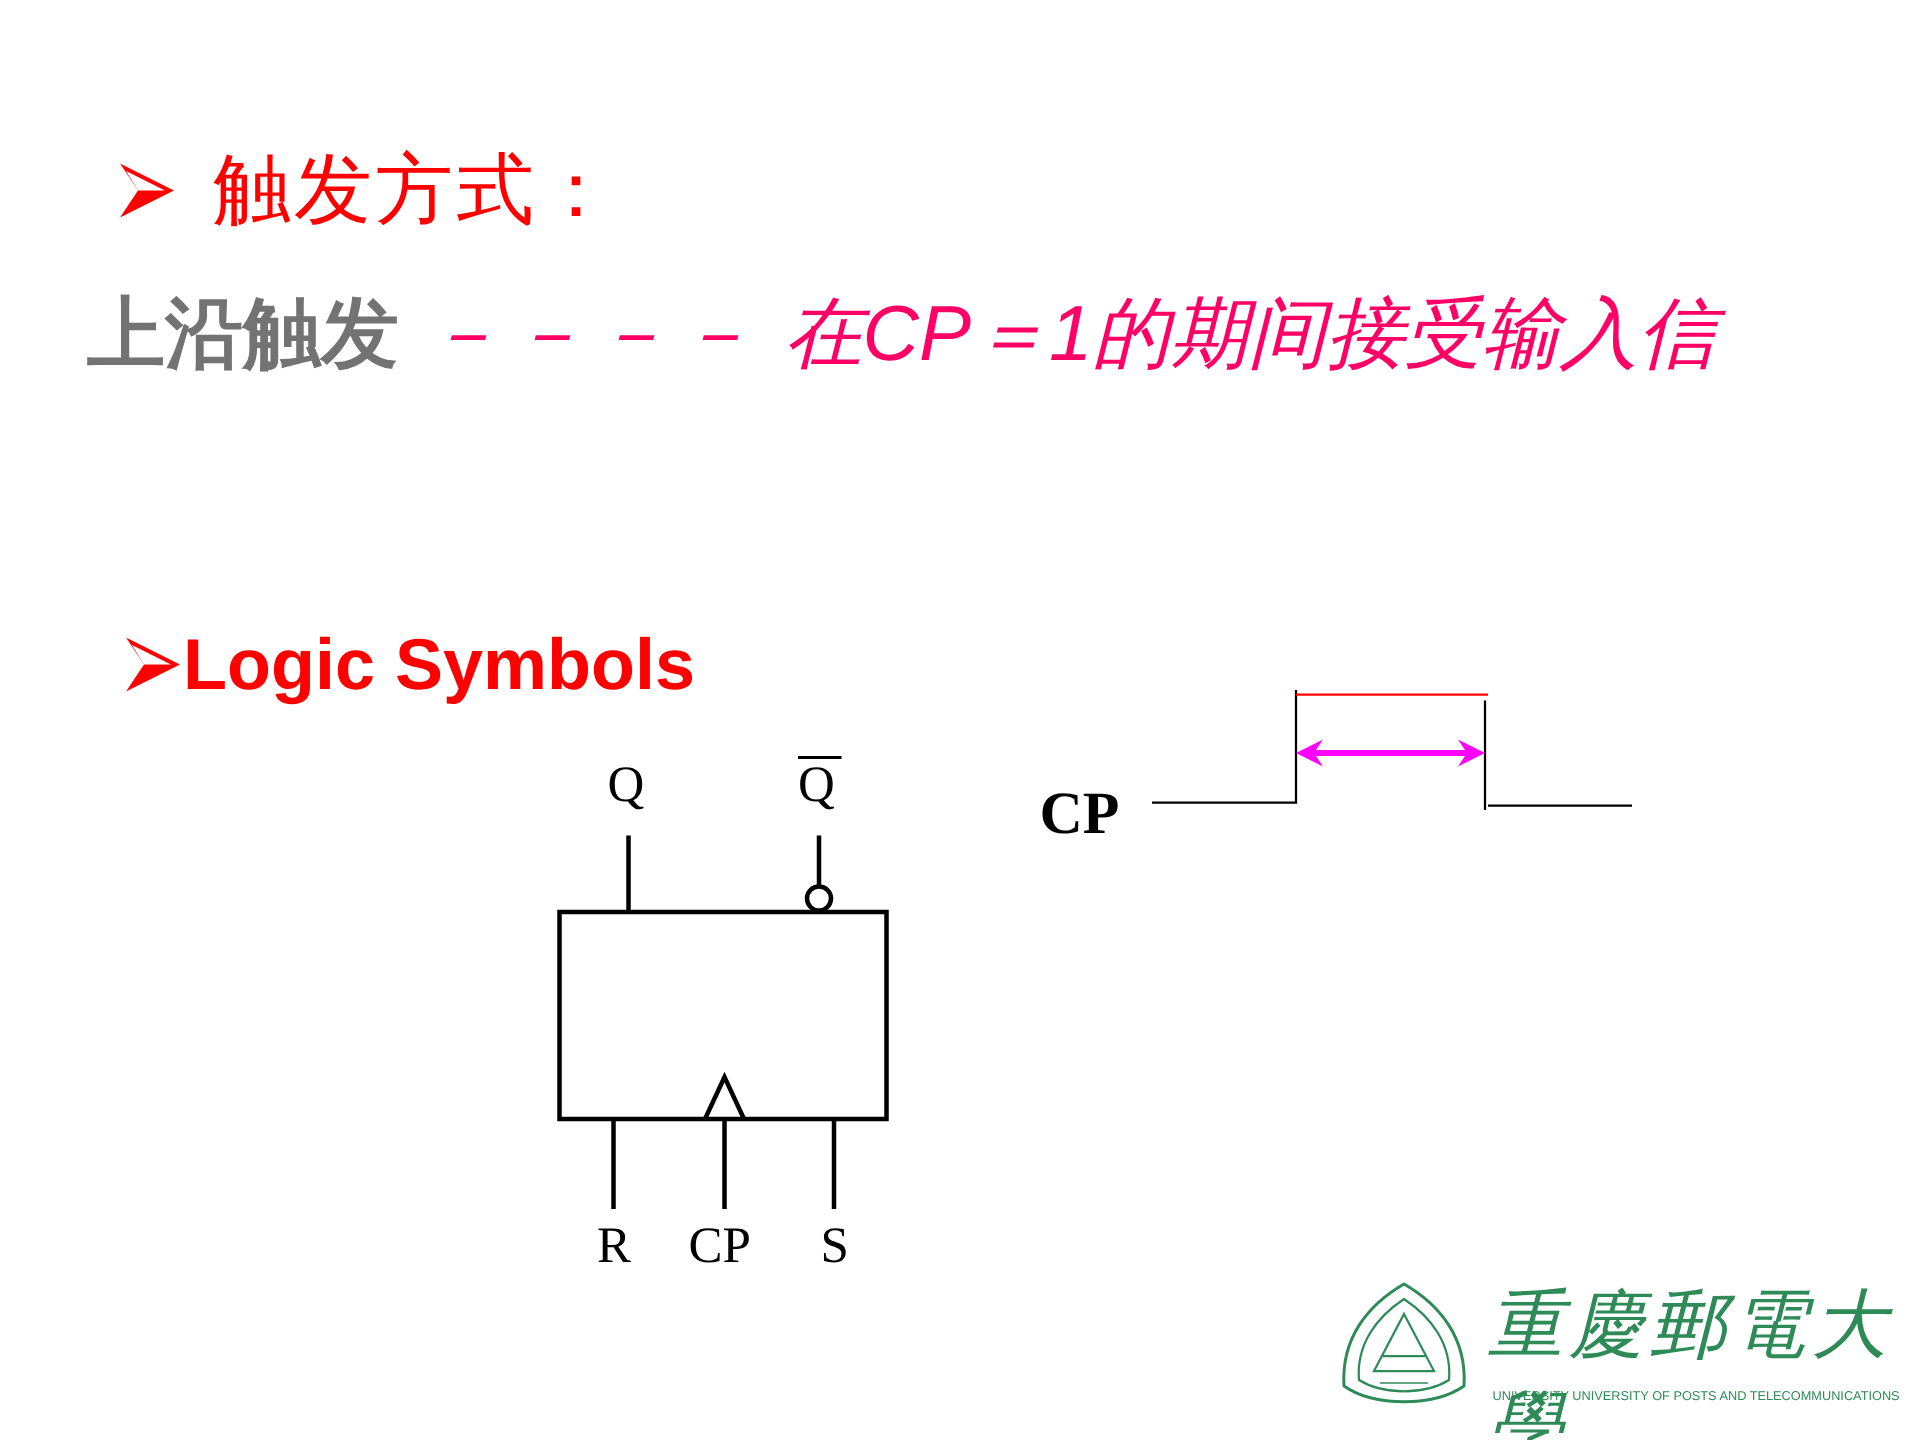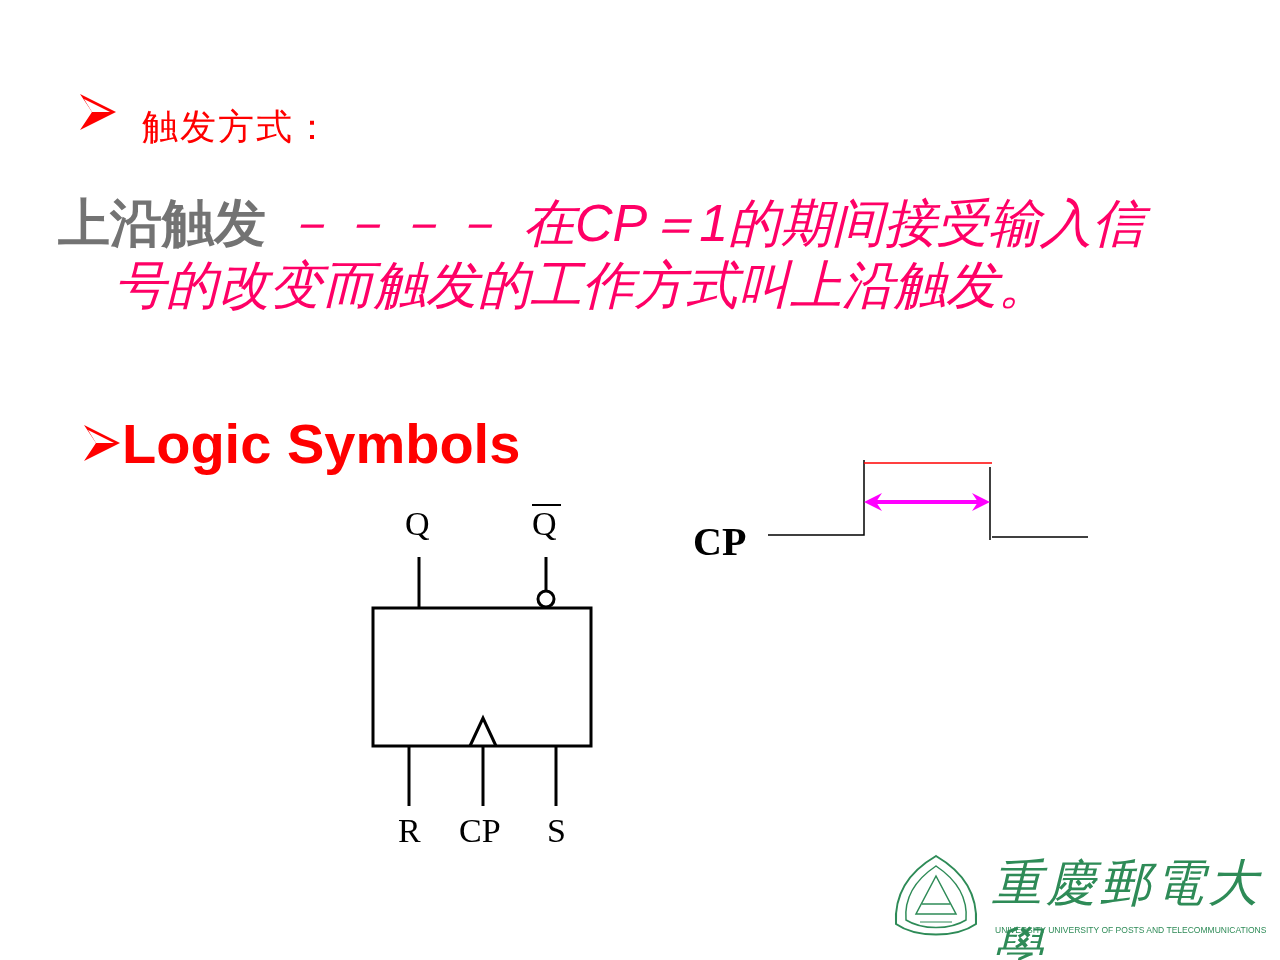--- a/index.html
+++ b/index.html
@@ -1,51 +1,50 @@
 <!DOCTYPE html>
 <html><head>
   <meta charset="utf-8">
   <style>
     html, body { margin: 0; padding: 0; background: #ffffff; }
     body { width: 1280px; height: 960px; position: relative; overflow: hidden;
            font-family: "DejaVu Sans", sans-serif; }
     .abs { position: absolute; }
     .bullet-arrow { display: inline-block; vertical-align: middle; }
-    .h1 { left: 78px; top: 92px; height: 70px; display: flex; align-items: flex-start; color: #ff0000;
-          font-family: "DejaVu Serif", serif; font-size: 36px; line-height: 70px; letter-spacing: 2px; }
+    .h1 { left: 78px; top: 92px; height: 70px; display: flex; align-items: center; color: #ff0000;
+          font-family: "DejaVu Serif", serif; font-size: 52px; line-height: 70px; letter-spacing: 2px; }
     .h1 .txt { margin-left: 24px; }
     .para { left: 58px; top: 192px; width: 1200px; font-size: 52px; line-height: 62px; }
     .para .term { color: #737373; font-family: "DejaVu Serif", serif; font-weight: bold; }
     .para .dash { color: #ff0066; font-style: italic; letter-spacing: 4px; }
     .para .def { color: #ff0066; font-style: italic; }
     .para .def b { font-family: "Liberation Sans", sans-serif; font-weight: normal; }
     .para .line2 { padding-left: 56px; display: block; color: #ff0066; font-style: italic; }
     .h2 { left: 82px; top: 408px; height: 70px; display: flex; align-items: center; color: #ff0000;
-          font-family: "Liberation Sans", sans-serif; font-weight: bold; font-size: 56px; }
+          font-family: "Liberation Sans", sans-serif; font-weight: bold; font-size: 48px; }
     .lbl { font-family: "Liberation Serif", serif; font-size: 34px; color: #000; }
     .cp-big { left: 693px; top: 518px; font-family: "Liberation Serif", serif; font-weight: bold;
               font-size: 40px; color: #000; }
     .logo-text { font-family: "DejaVu Serif", serif; color: #2e8b57; }
   </style>
 </head>
 <body>
 
 <div class="abs h1">
   <svg class="bullet-arrow" width="40" height="40" viewBox="0 0 40 40">
     <polygon points="2,2 38,20 2,38 14,20" fill="#ff0000"></polygon>
     <polygon points="6,7 32,20 14,20" fill="#ffffff"></polygon>
   </svg>
   <span class="txt">触发方式：</span>
 </div>
 
 <div class="abs para">
   <span class="term">上沿触发</span>
   <span class="dash">－－－－</span>
   <span class="def">在</span><span class="def"><b>CP＝1</b></span><span class="def">的期间接受输入信</span>
-  <span class="line2">号的改变而触发的工作方式叫上沿触发。</span>
 </div>
 
 <div class="abs h2">
   <svg class="bullet-arrow" width="40" height="40" viewBox="0 0 40 40">
     <polygon points="2,2 38,20 2,38 14,20" fill="#ff0000"></polygon>
     <polygon points="6,7 32,20 14,20" fill="#ffffff"></polygon>
   </svg>
   <span>Logic Symbols</span>
 </div>
 

